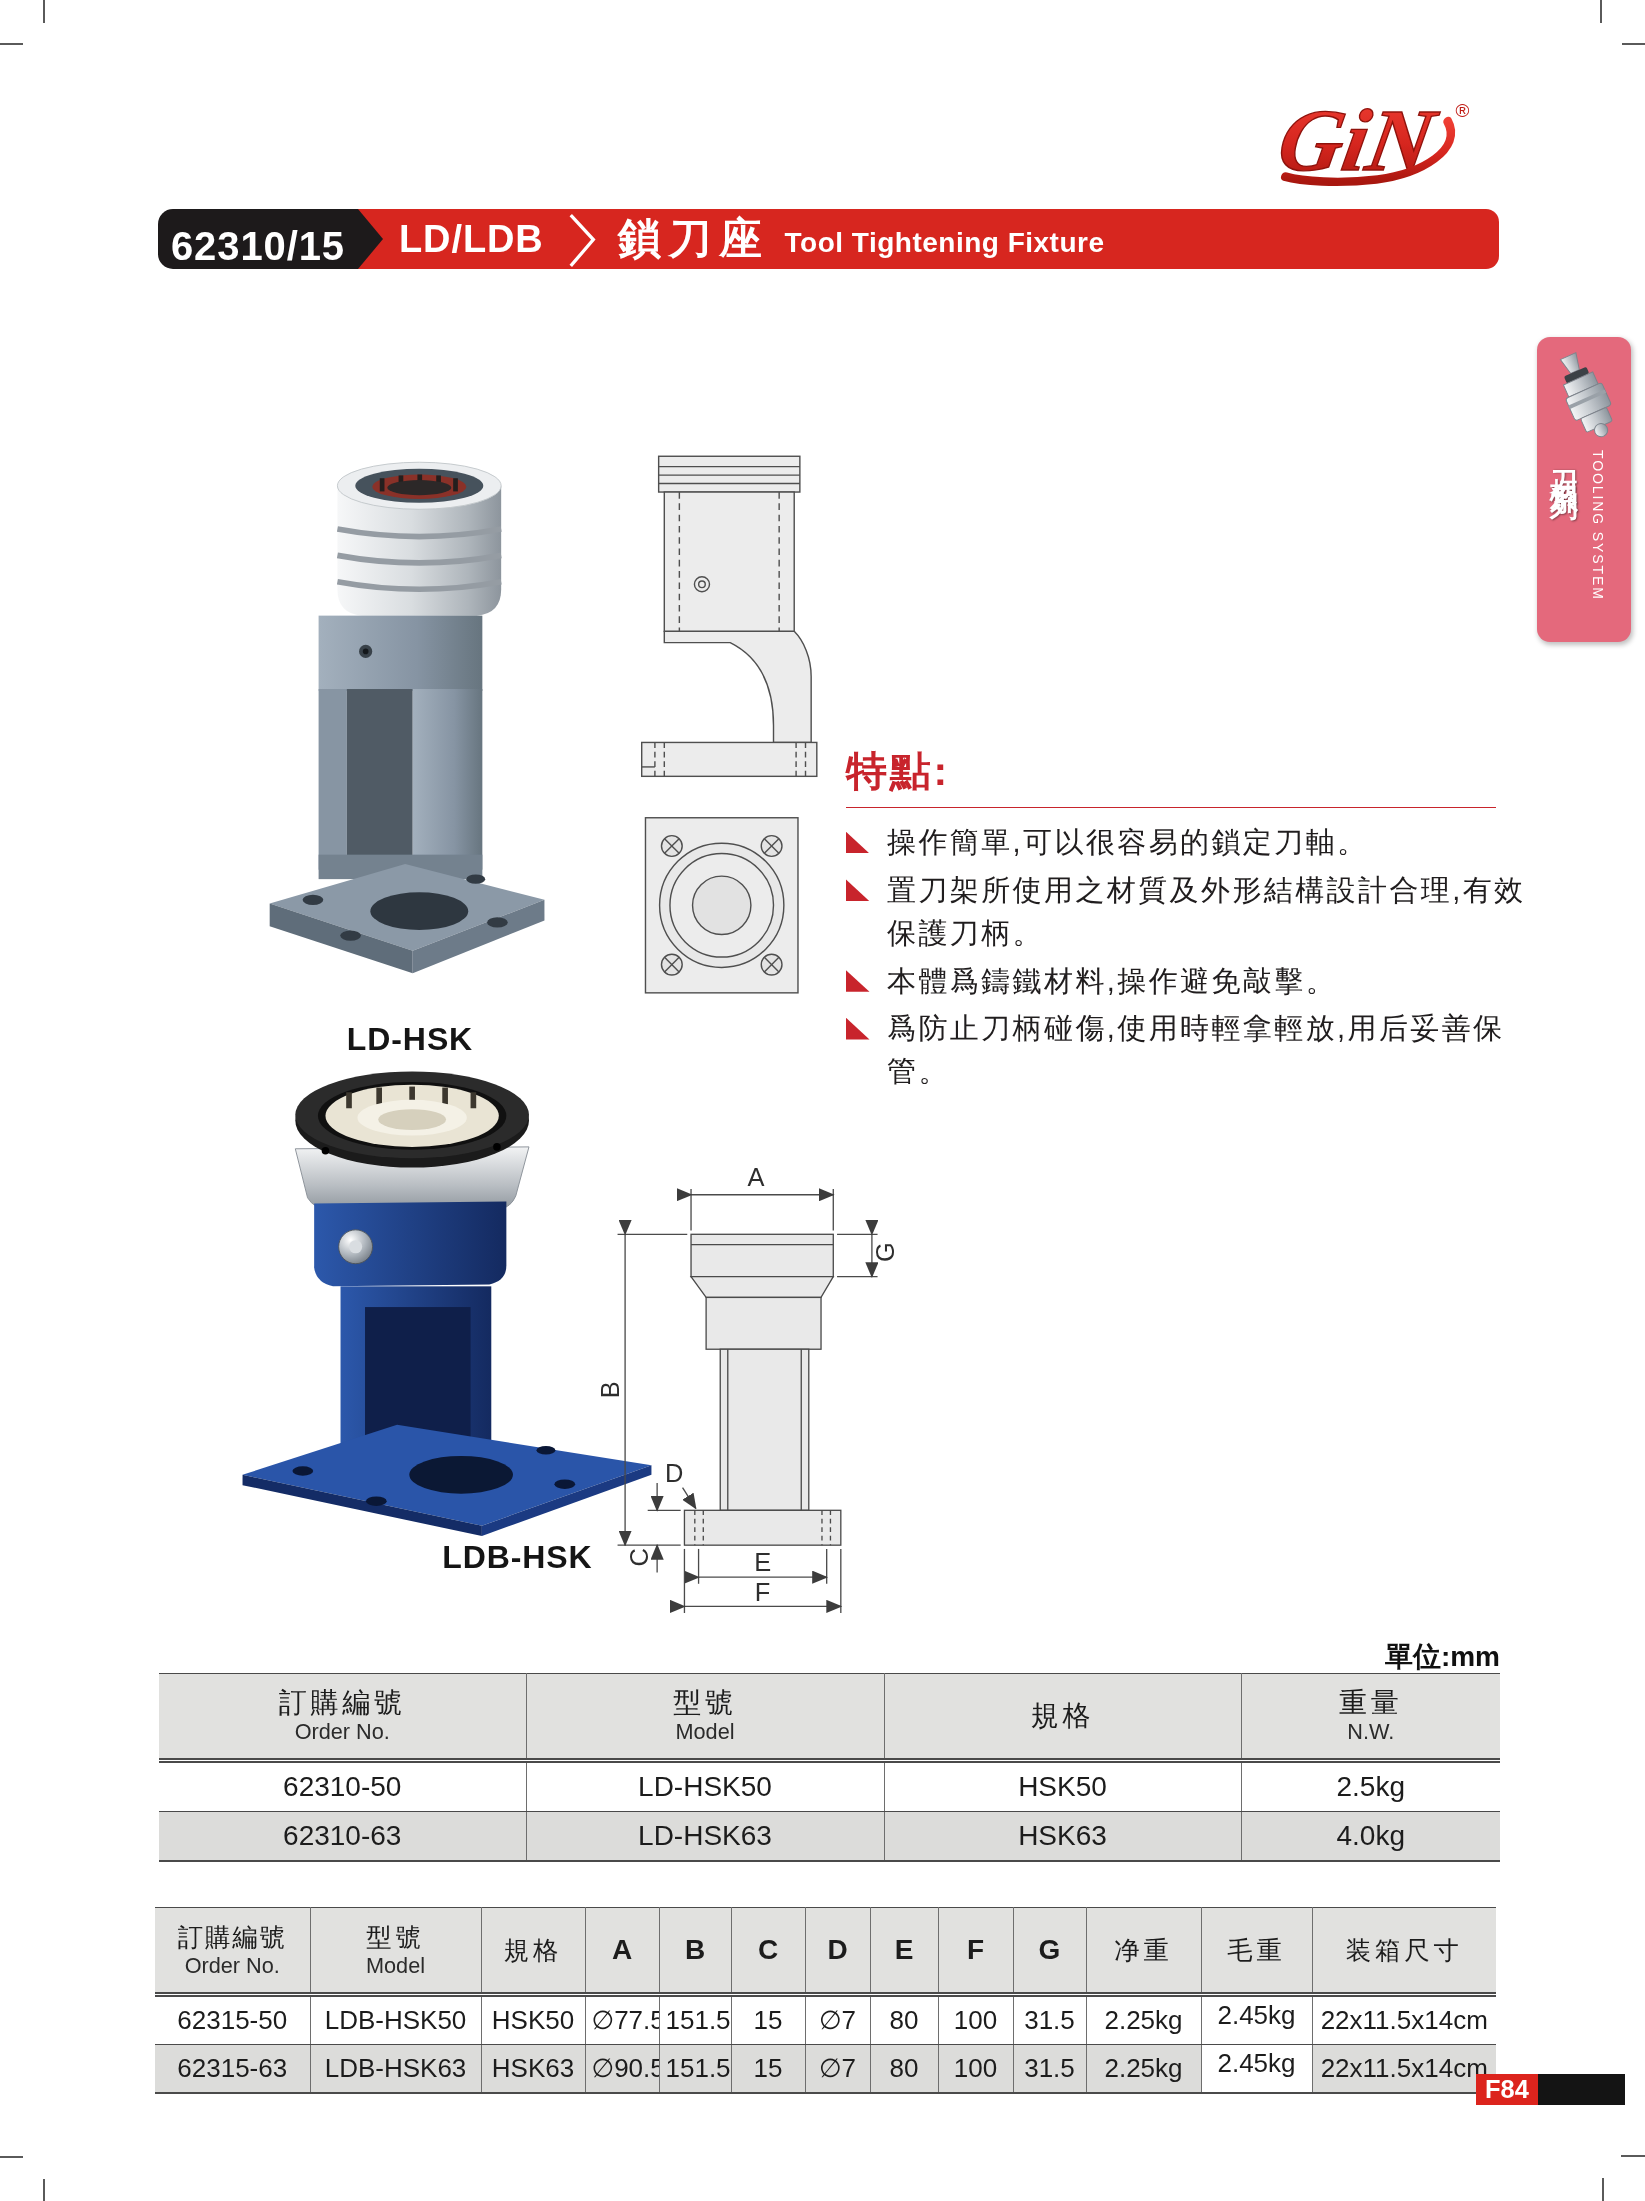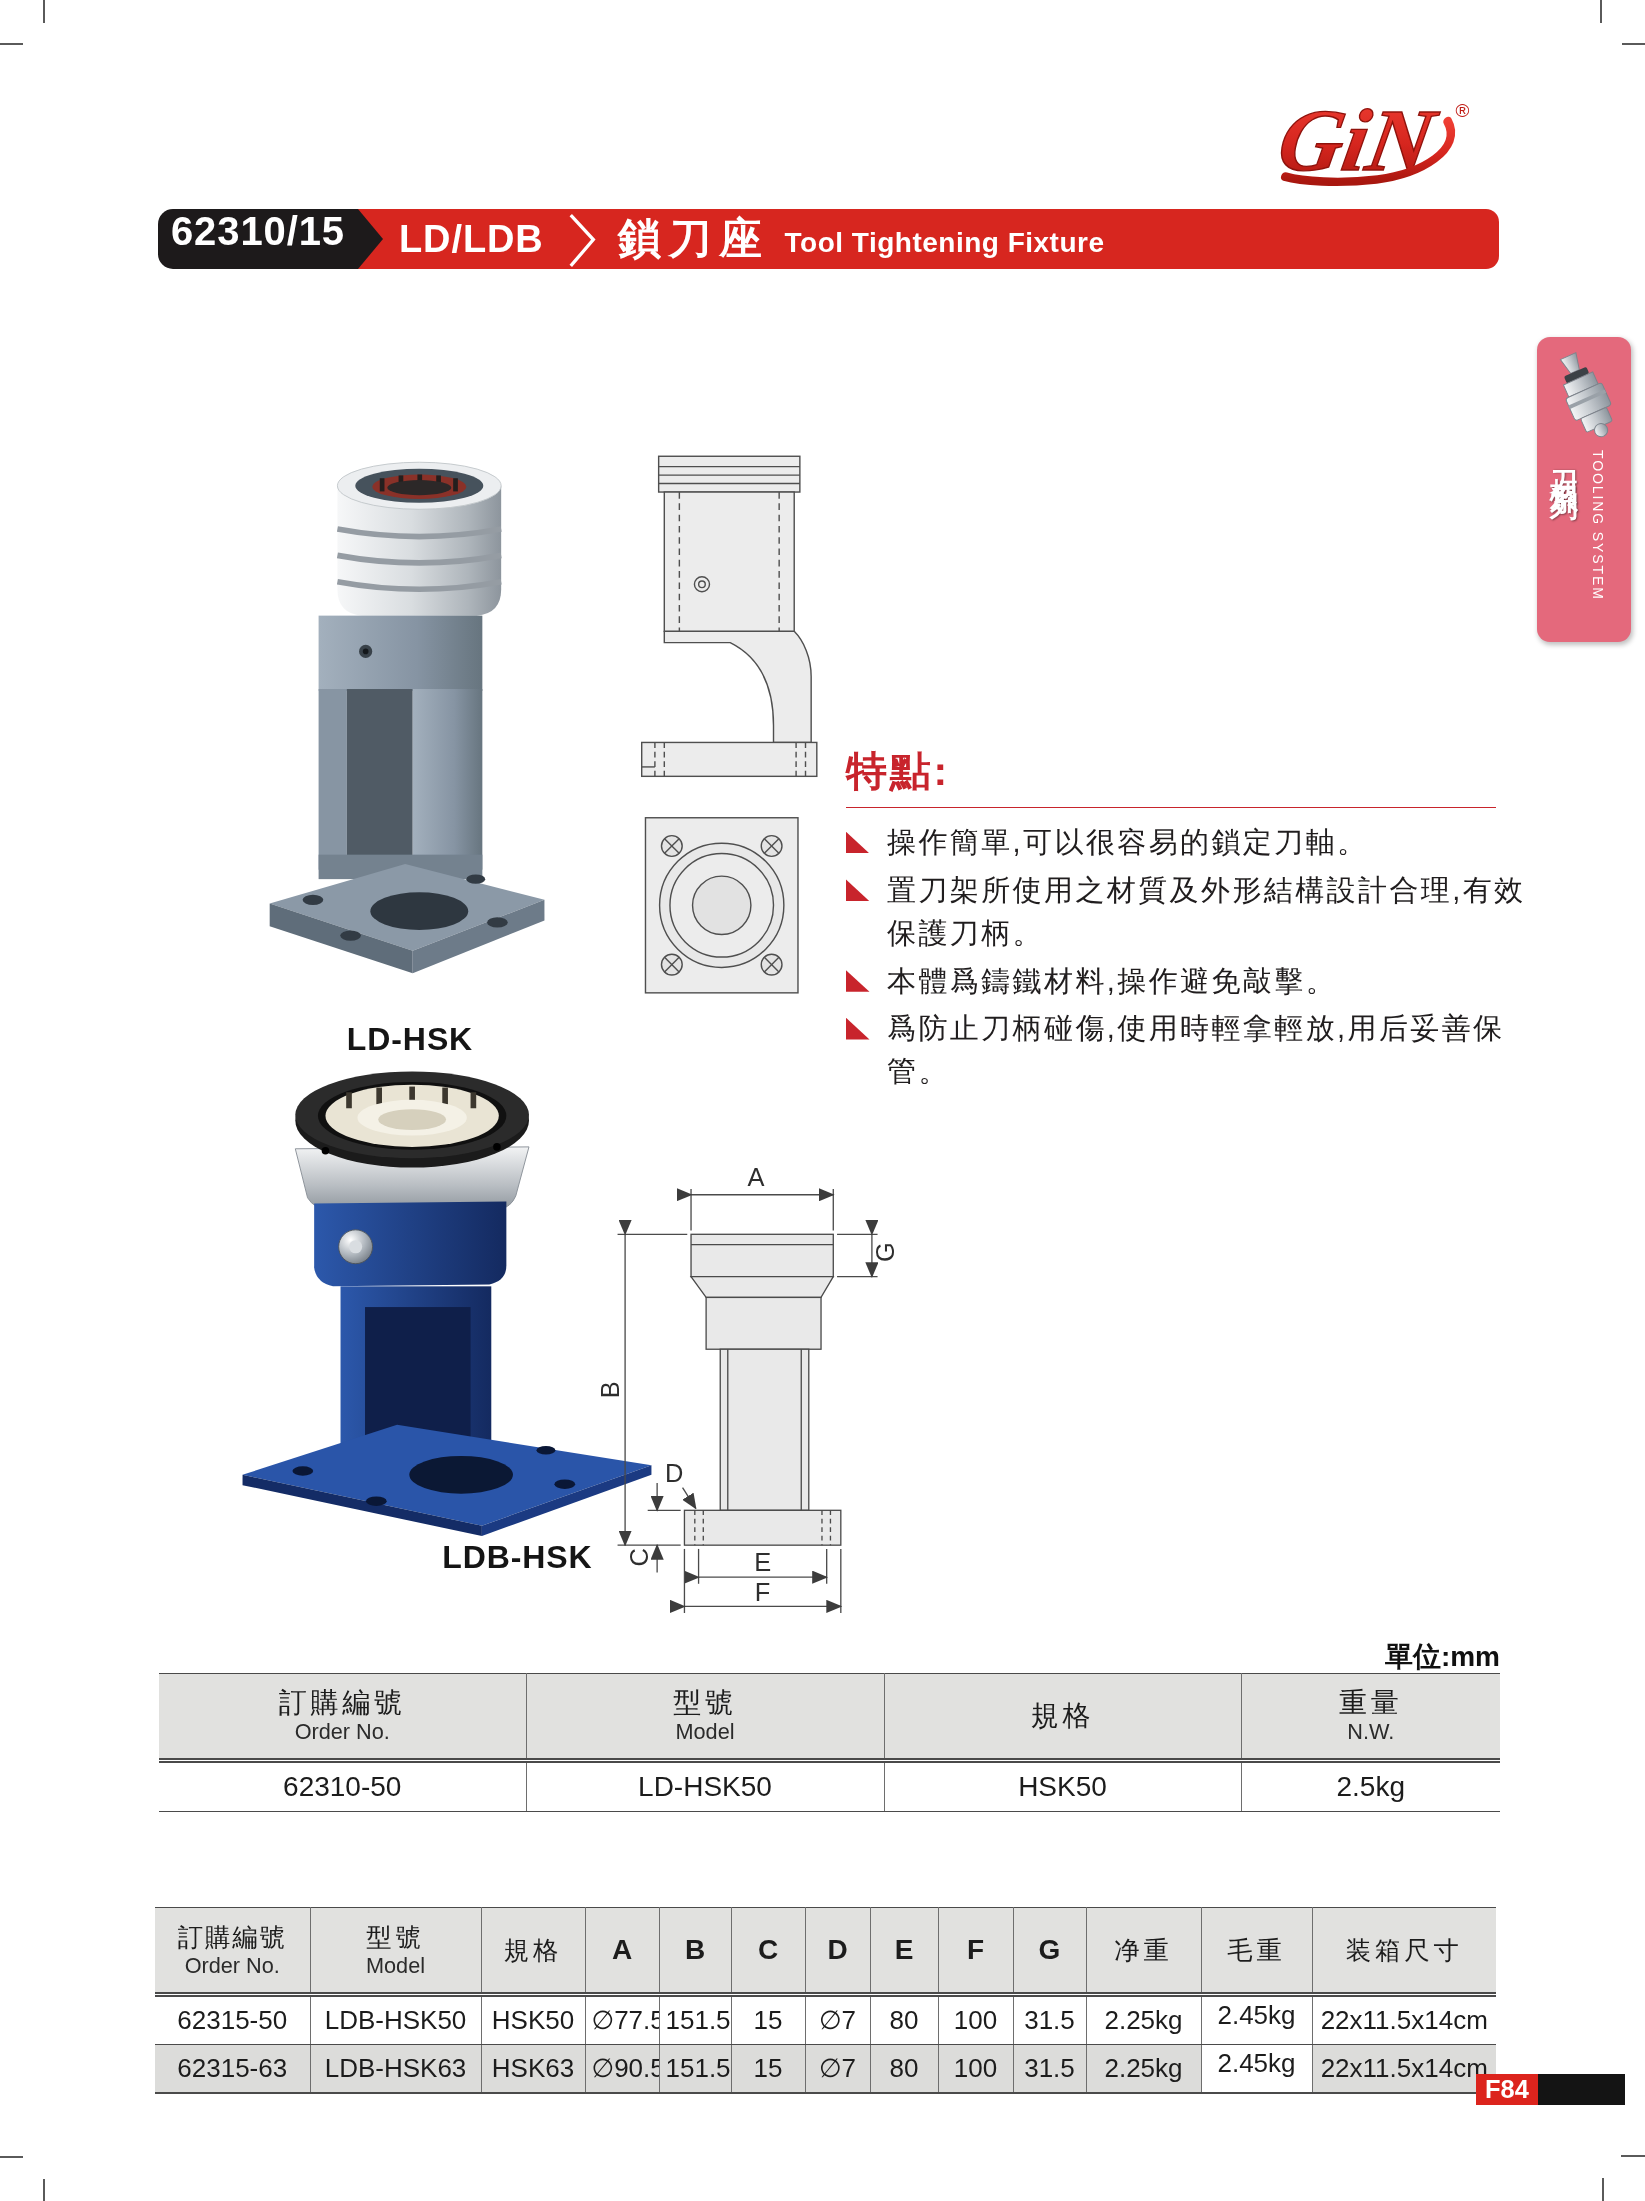--- a/index.html
+++ b/index.html
@@ -8,21 +8,21 @@
   .abs{position:absolute;}
 
   
   .mark{position:absolute;background:#5a5a5a;}
 
   
   .hdr-red{position:absolute;left:282px;top:209px;width:1217px;height:60px;
            background:#d7261f;border-radius:0 13px 13px 0;}
   .hdr-black{position:absolute;left:158px;top:209px;width:200px;height:60px;
              background:#1d1a1b;border-radius:15px 0 0 15px;display:flex;
-             align-items:flex-start;justify-content:center;z-index:2;}
+             align-items:flex-end;justify-content:center;z-index:2;}
   .hdr-tip{position:absolute;left:358px;top:209px;width:0;height:0;z-index:2;
            border-top:30px solid transparent;border-bottom:30px solid transparent;
            border-left:25.4px solid #1d1a1b;}
   .hdr-code{color:#fff;font-size:40px;font-weight:bold;letter-spacing:0.9px;}
   .hdr-series{position:absolute;left:399px;top:209px;height:60px;line-height:60px;
               color:#fff;font-size:38px;font-weight:bold;z-index:3;letter-spacing:0.9px;}
   .hdr-chevron{position:absolute;left:567px;top:213px;z-index:3;}
   .hdr-title{position:absolute;left:618px;top:209px;height:60px;display:flex;
              align-items:center;gap:15px;z-index:3;color:#fff;}
   .hdr-title .zh{font-size:43px;font-weight:600;letter-spacing:7.5px;}
@@ -397,20 +397,26 @@
       <td>
         <div class="hzh">重量</div>
             <div class="hen">N.W.</div>
       </td>
     </tr>
     <tr class="r1">
       <td class="cell bold">62310-50</td>
       <td class="cell">LD-HSK50</td>
       <td class="cell">HSK50</td>
       <td class="cell">2.5kg</td>
+    </tr>
+    <tr class="r2">
+      <td class="cell bold">62310-63</td>
+      <td class="cell">LD-HSK63</td>
+      <td class="cell">HSK63</td>
+      <td class="cell">4.0kg</td>
     </tr>
   </tbody>
     </table>
 
   <table class="cat-table t2" style="left:155px;top:1907px;width:1341px;">
     <colgroup>
       <col style="width:155px">
         <col style="width:171px">
         <col style="width:104px">
       <col style="width:74px">

